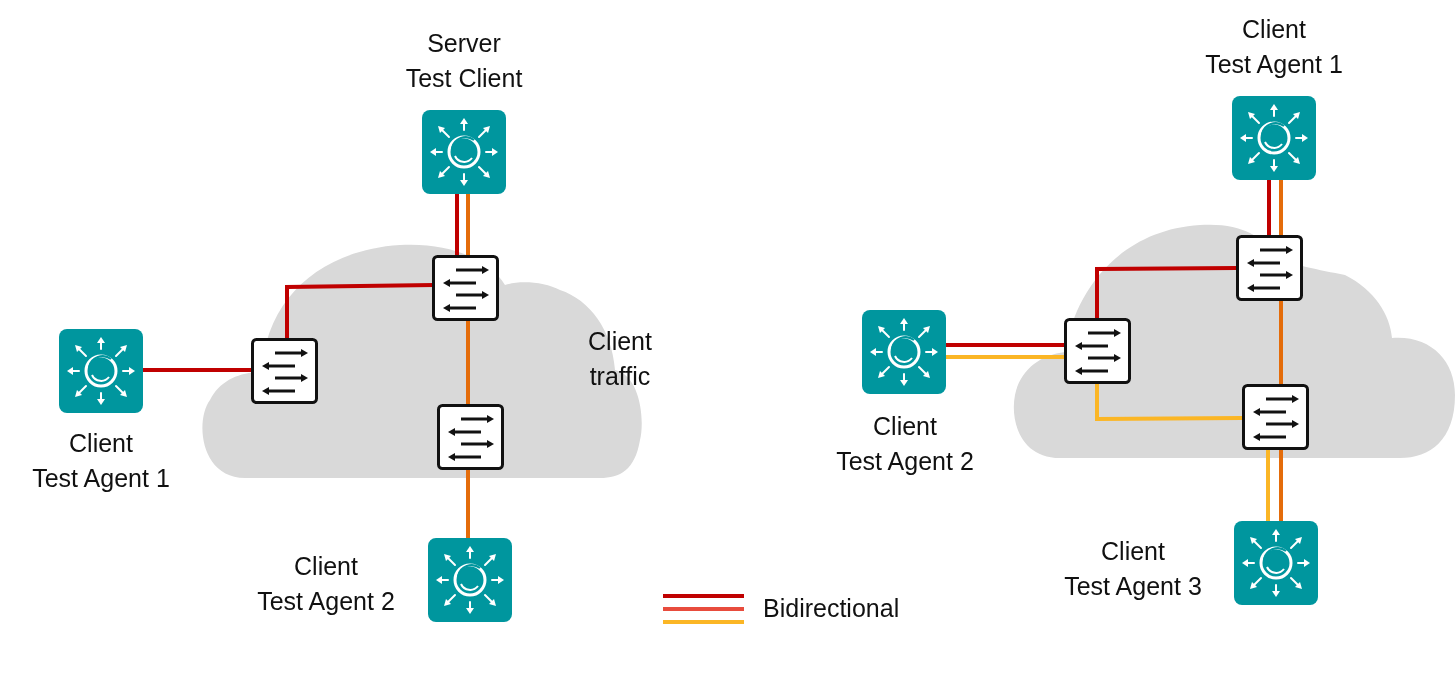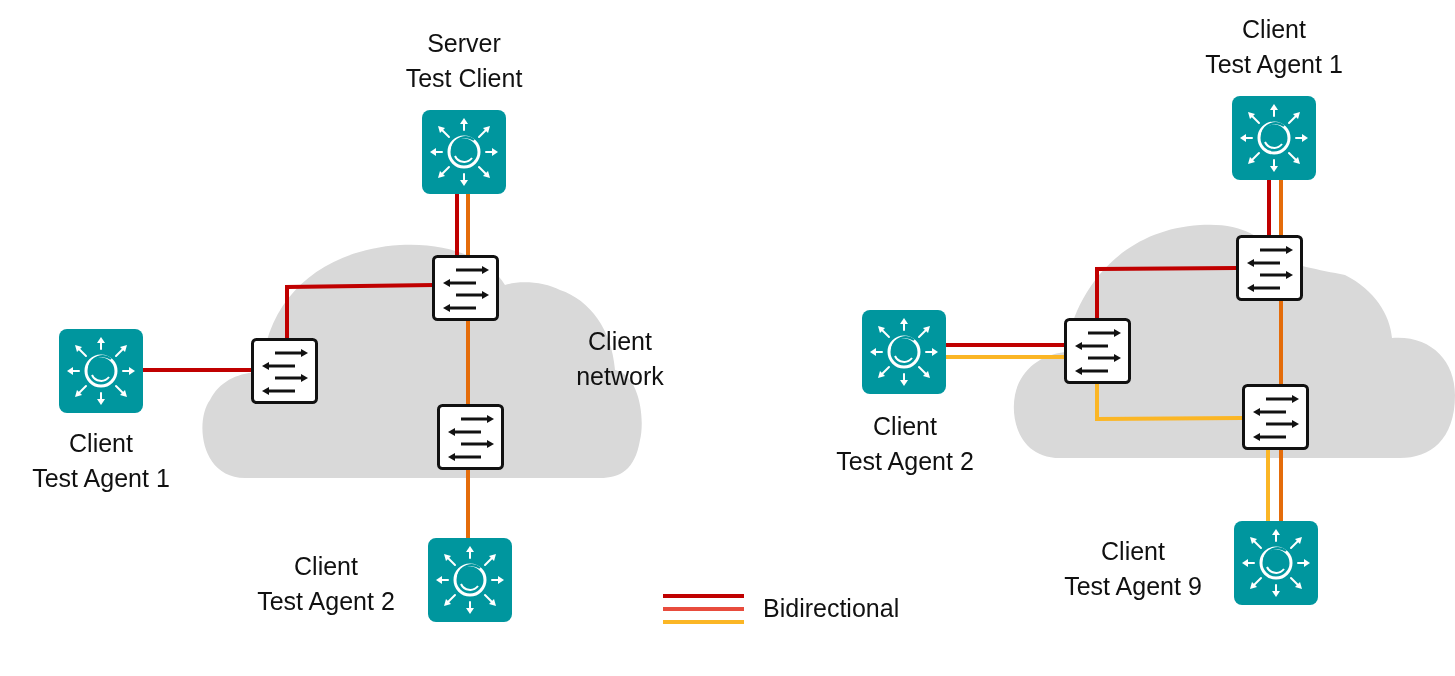--- a/index.html
+++ b/index.html
@@ -126,31 +126,31 @@
 <div class="label" style="left:0px; top:426px; width:202px;">
   <span>Client</span>
   <span>Test Agent 1</span>
 </div>
 <div class="label" style="left:226px; top:549px; width:200px;">
   <span>Client</span>
   <span>Test Agent 2</span>
 </div>
 <div class="label" style="left:560px; top:324px; width:120px;">
   <span>Client</span>
-  <span>network</span>
+  <span>traffic</span>
 </div>
 
 <div class="label" style="left:1174px; top:12px; width:200px;">
   <span>Client</span>
   <span>Test Agent 1</span>
 </div>
 <div class="label" style="left:805px; top:409px; width:200px;">
   <span>Client</span>
   <span>Test Agent 2</span>
 </div>
 <div class="label" style="left:1033px; top:534px; width:200px;">
   <span>Client</span>
-  <span>Test Agent 9</span>
+  <span>Test Agent 3</span>
 </div>
 
 <div class="legend-text" style="left:763px; top:591px;">
   <span>Bidirectional</span>
 </div>
 
 </body></html>

